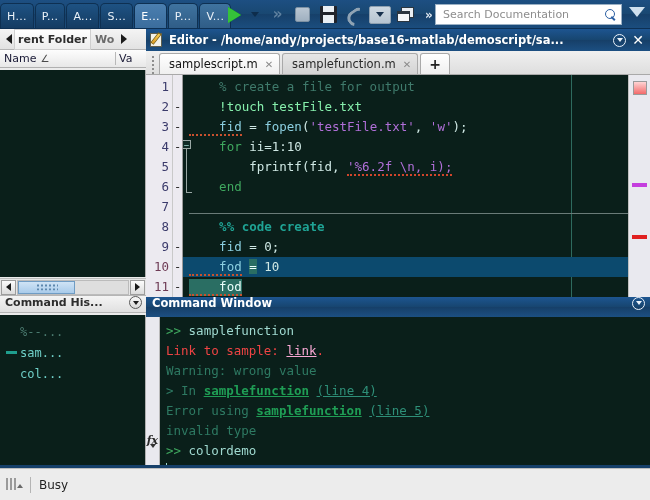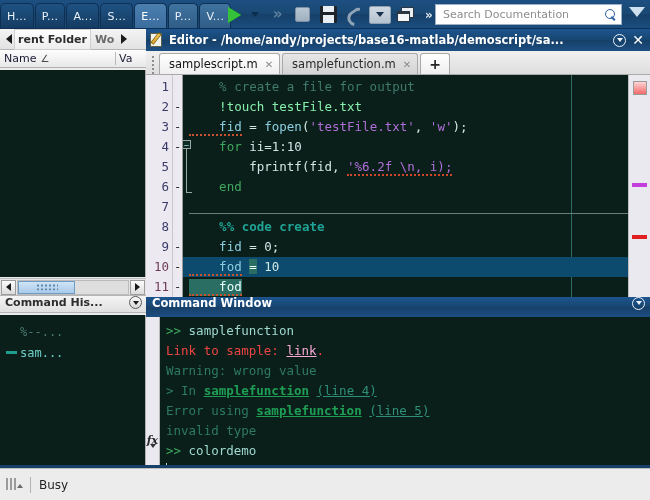--- a/index.html
+++ b/index.html
@@ -377,20 +377,24 @@
           <div class="chrow">
             <div class="chbullet"></div>
             <span class="ch-comment">%--...</span>
           </div>
           <div class="chrow">
             <div class="chbullet">
               <div class="dash"></div>
             </div>
             <span class="ch-cmd">sam...</span>
           </div>
+          <div class="chrow">
+            <div class="chbullet"></div>
+            <span class="ch-cmd">col...</span>
+          </div>
         </div>
     </div>
   </div>
 
   <div class="editor">
     <div class="edtitle">
       <div class="ico-editor">
         <div class="pg"></div>
           <div class="pen"></div>
       </div>

